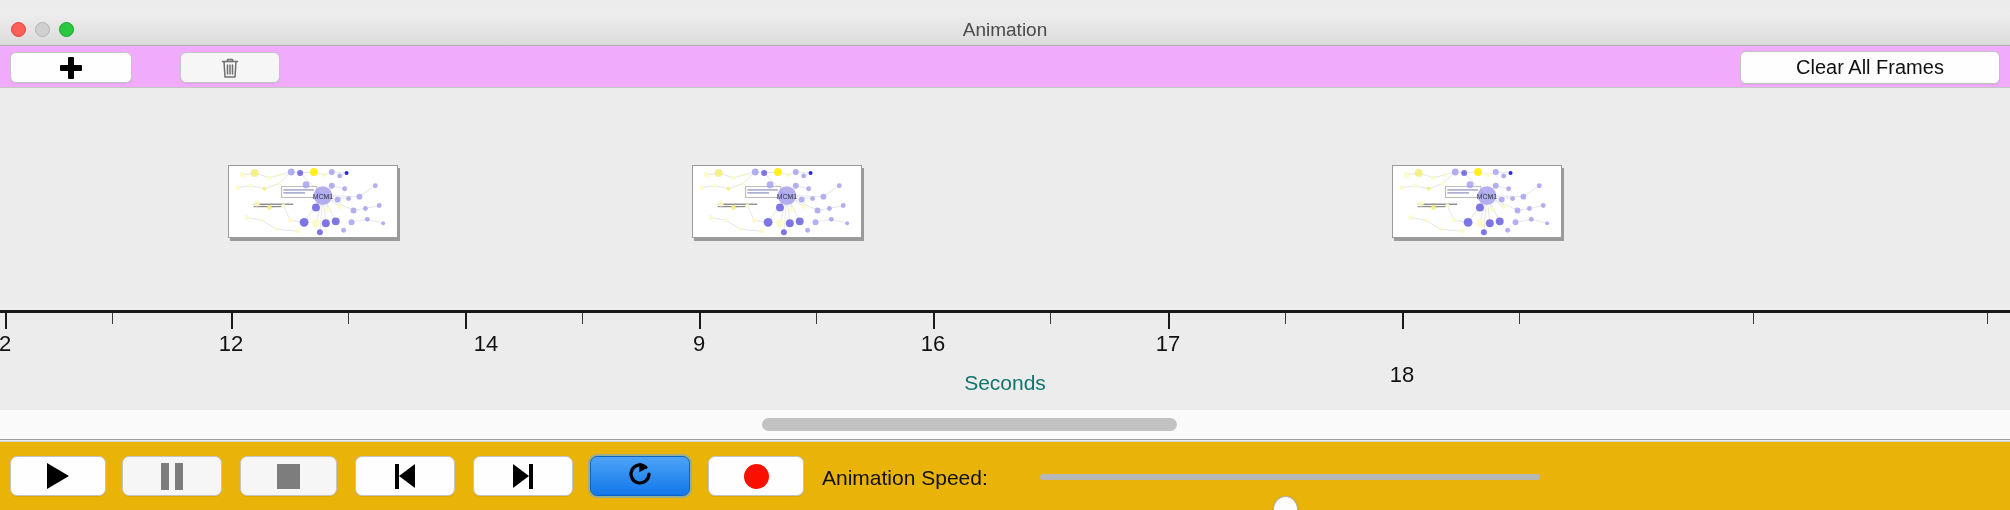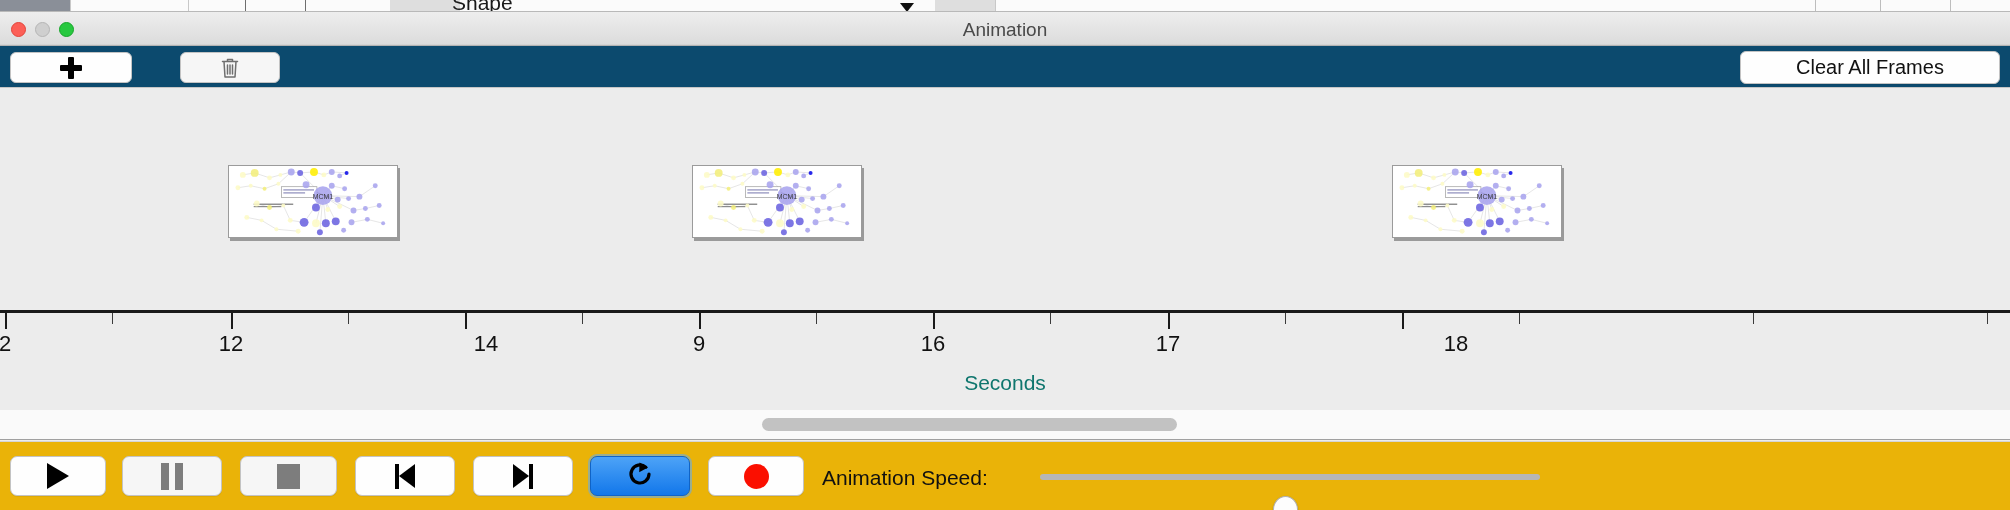--- a/index.html
+++ b/index.html
@@ -48,21 +48,21 @@
   .dot.yellow { background: #cfcfcf; border: 1px solid #b5b5b5; }
   .dot.green { background: #28c840; border: 1px solid #16a52a; }
   .win-title {
     position: absolute; left: 0; right: 0; top: 7px;
     text-align: center; font-size: 19px; color: #4a4a4a;
   }
 
   
   .toolbar {
     position: absolute; left: 0; top: 46px; width: 2010px; height: 42px;
-    background: #0c4a6e;
+    background: #f0abfc;
     border-bottom: 1px solid #c6c6c6;
   }
   .btn {
     position: absolute;
     background: #fefefe;
     border: 1px solid #c3c3c3;
     border-radius: 6px;
     display: flex; align-items: center; justify-content: center;
     font-size: 19px; color: #111;
     box-shadow: 0 1px 0 rgba(0,0,0,0.05);
@@ -169,36 +169,20 @@
     position: absolute; top: 22px; width: 25px; height: 27px;
     background: #fdfdfd; border: 1px solid #b0b0b0; border-radius: 50%;
     box-shadow: 0 1px 2px rgba(0,0,0,.22);
   }
 </style>
 </head>
 <body>
 
 <div id="app">
 
-  <div class="bg-strip">
-    <div class="bg-dark-tab"></div>
-    <div class="bg-col" style="left:70px"></div>
-    <div class="bg-col" style="left:188px"></div>
-    <div class="bg-col dark" style="left:245px"></div>
-    <div class="bg-col dark" style="left:305px"></div>
-    <div class="bg-col" style="left:390px"></div>
-    <div class="bg-blk" style="left:390px;width:70px"></div>
-    <div class="bg-shape-txt">Shape</div>
-    <div class="bg-arrow"></div>
-    <div class="bg-blk" style="left:935px;width:60px"></div>
-    <div class="bg-col" style="left:995px"></div>
-    <div class="bg-chev" style="left:1815px"></div>
-    <div class="bg-chev" style="left:1880px"></div>
-    <div class="bg-chev" style="left:1950px"></div>
-  </div>
 
   <div class="titlebar">
     <div class="traffic">
       <span class="dot red"></span>
       <span class="dot yellow"></span>
       <span class="dot green"></span>
     </div>
     <div class="win-title">Animation</div>
   </div>
 
@@ -538,21 +522,21 @@
         <div class="tick minor" style="left: 1753px;"></div>
         <div class="tick minor" style="left: 1987px;"></div>
       </div>
     <div id="tick-labels-layer">
         <div class="tick-label" style="left: 5px;">2</div>
         <div class="tick-label" style="left: 231px;">12</div>
         <div class="tick-label" style="left: 486px; text-align: right;">14</div>
         <div class="tick-label" style="left: 699px;">9</div>
         <div class="tick-label" style="left: 933px;">16</div>
         <div class="tick-label" style="left: 1168px;">17</div>
-        <div class="tick-label" style="left: 1456px;">18</div>
+        <div class="tick-label" style="left: 1402px; margin-top: 31px;">18</div>
       </div>
     <div class="axis-title">Seconds</div>
   </div>
 
   <div class="hscroll-track">
     <div class="hscroll-thumb" id="hthumb" style="left: 762px; width: 415px;"></div>
   </div>
 
   <div class="ctlbar">
     <div id="ctl-buttons">

